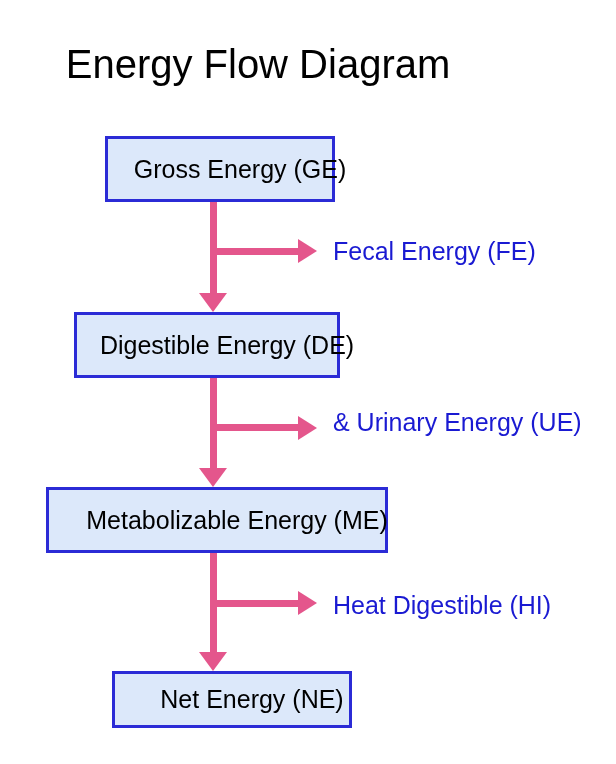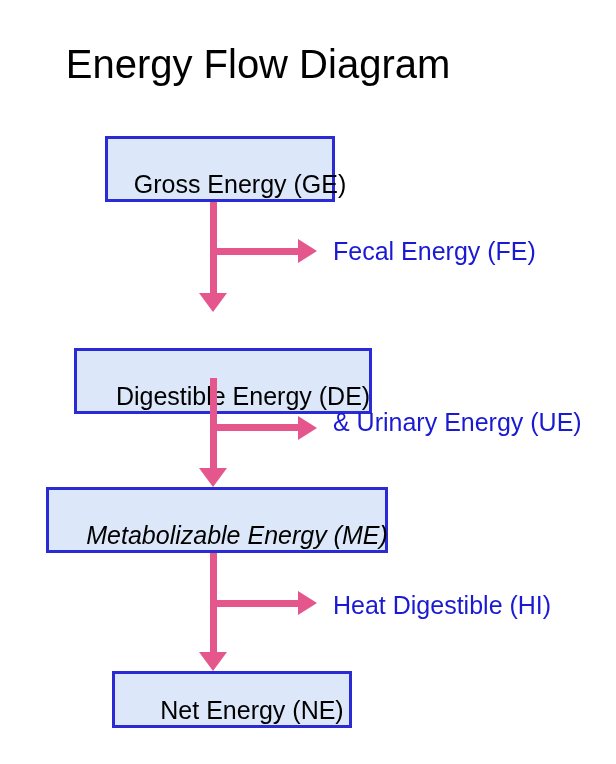--- a/index.html
+++ b/index.html
@@ -29,30 +29,30 @@
     white-space: nowrap;
   }
 
   
   .node {
     position: absolute;
     box-sizing: border-box;
     background: var(--box-fill, #dce8fa);
     border: 3px solid var(--box-border, #2b2bd6);
     display: flex;
-    align-items: flex-end;
+    align-items: center;
     justify-content: center;
     font-size: 25px;
     color: var(--box-text, #000000);
     white-space: nowrap;
     padding-left: 40px;
   }
   .node-ge { left: 105px; top: 136px; width: 230px; height: 66px; }
-  .node-de { left: 74px;  top: 312px; width: 298px; height: 66px; margin-top: 36px; }
-  .node-me { left: 46px;  top: 487px; width: 342px; height: 66px; font-style: italic; }
+  .node-de { left: 74px;  top: 312px; width: 266px; height: 66px; }
+  .node-me { left: 46px;  top: 487px; width: 342px; height: 66px; }
   .node-ne { left: 112px; top: 671px; width: 240px; height: 57px; }
 
   
   .vline {
     position: absolute;
     left: 210px;
     width: 7px;
     background: var(--arrow-pink, #e4568c);
   }
   .seg1 { top: 202px; height: 91px; }

